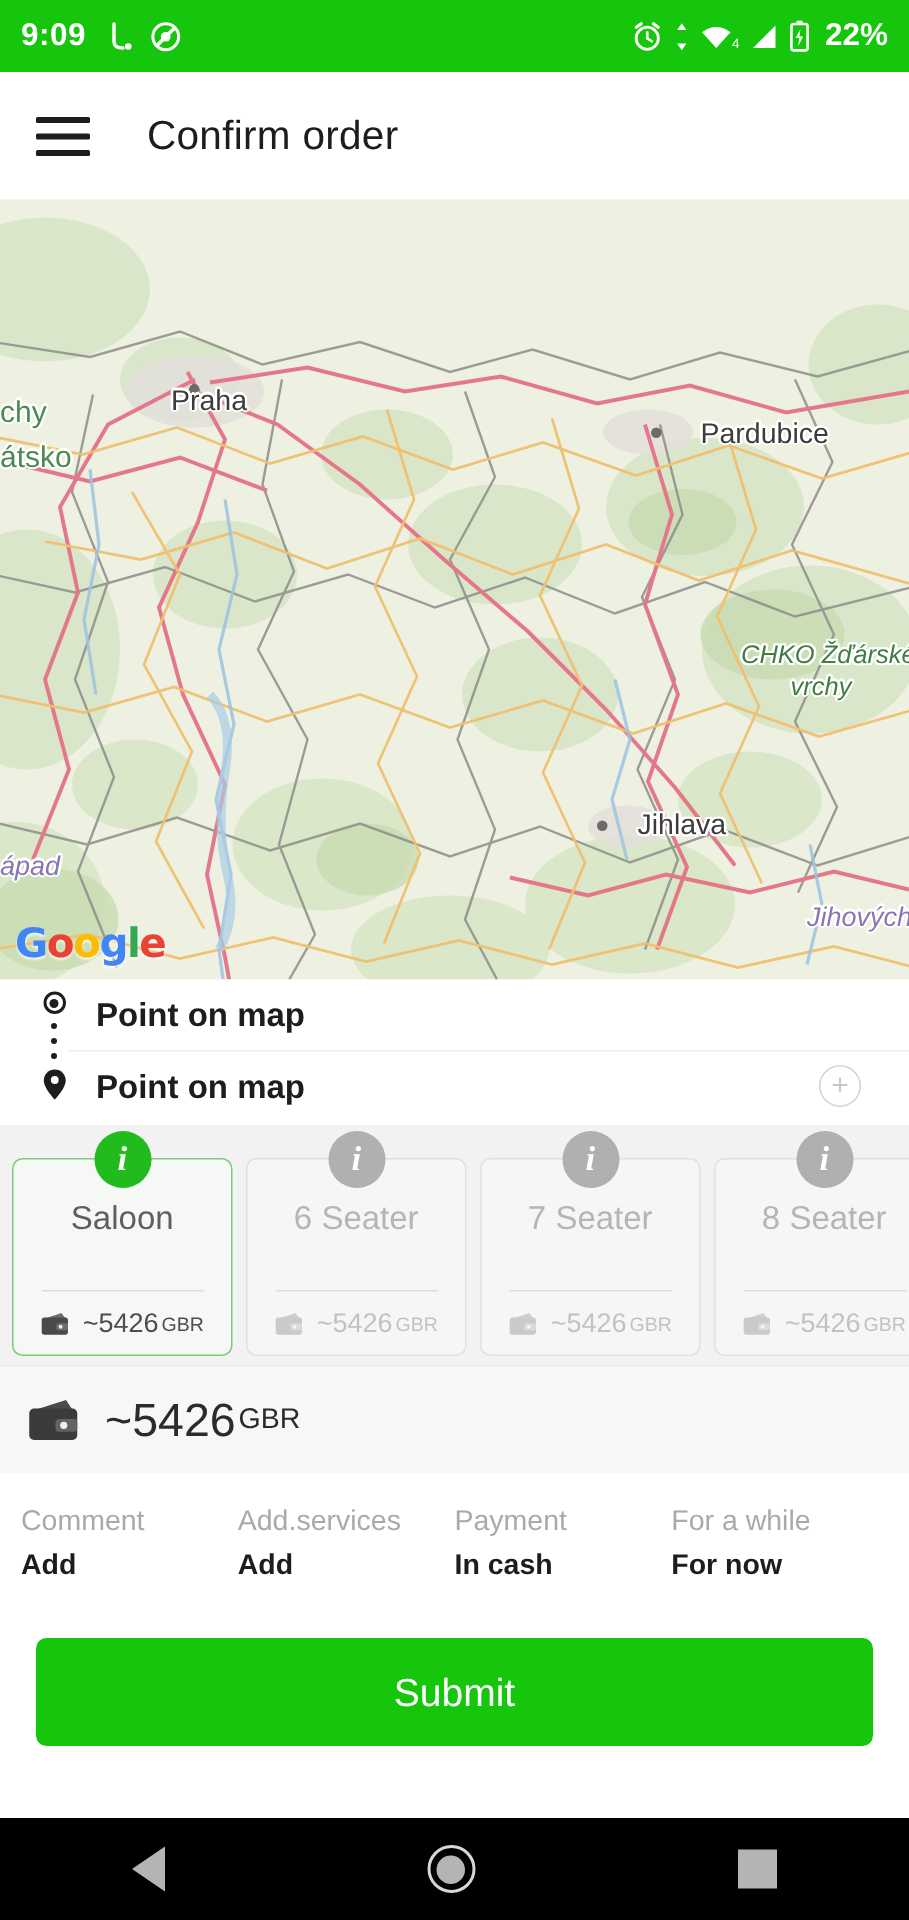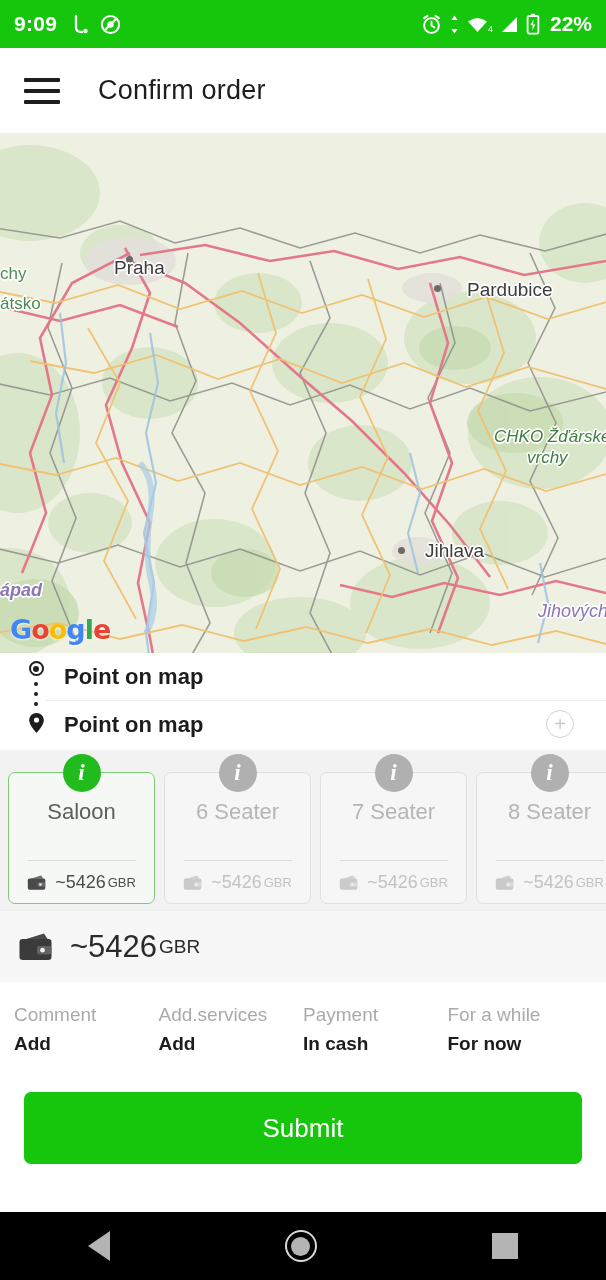--- a/index.html
+++ b/index.html
@@ -42,21 +42,21 @@
   .map-label {
     position: absolute; white-space: nowrap;
     font-family: "Liberation Sans", sans-serif;
     text-shadow: 1.6px 0 #fff, -1.6px 0 #fff, 0 1.6px #fff, 0 -1.6px #fff,
                  1.2px 1.2px #fff, -1.2px -1.2px #fff, 1.2px -1.2px #fff, -1.2px 1.2px #fff;
     pointer-events: none;
   }
   .lbl-city { color: #3c3c3c; font-size: 19px; padding-left: 19px; }
   .lbl-park { color: #3f7d43; font-size: 17px; font-style: italic; }
   .lbl-region { color: #8a76b5; font-size: 18px; font-style: italic; }
-  .lbl-green { color: #4d8a50; font-size: 17px; }
+  .lbl-green { color: #4d8a50; font-size: 20px; }
   .city-dot { position: absolute; width: 7px; height: 7px; border-radius: 50%; background: #6b6b6b; }
   .gwm { position: absolute; left: 10px; bottom: 8px; font-size: 27px; font-weight: bold; font-family: "DejaVu Sans", sans-serif; letter-spacing: -1px; text-shadow: 0 1px 2px rgba(255,255,255,.9); }
   .gwm span:nth-child(1){color:#4285F4}.gwm span:nth-child(2){color:#EA4335}
   .gwm span:nth-child(3){color:#FBBC05}.gwm span:nth-child(4){color:#4285F4}
   .gwm span:nth-child(5){color:#34A853}.gwm span:nth-child(6){color:#EA4335}
 
   
   .addr-block { background: #fff; flex: 0 0 97px; position: relative; padding-left: 6px; }
   .addr-row { height: 48px; display: flex; align-items: center; position: relative; }
   .addr-row.top { border-bottom: 1px solid #ececec; margin-left: 40px; padding-left: 0; }
@@ -284,21 +284,21 @@
     <div class="city-dot" style="left:434px; top:152px;"></div>
     <div class="city-dot" style="left:398px; top:414px;"></div>
 
     <div class="map-label lbl-city" style="left:95px;  top:124px;">Praha</div>
     <div class="map-label lbl-city" style="left:448px; top:146px;">Pardubice</div>
     <div class="map-label lbl-city" style="left:406px; top:407px;">Jihlava</div>
 
     <div class="map-label lbl-park" style="left:494px; top:294px;">CHKO Žďárské</div>
     <div class="map-label lbl-park" style="left:527px; top:315px;">vrchy</div>
     <div class="map-label lbl-region" style="left:538px; top:468px;">Jihovýchod</div>
-    <div class="map-label lbl-region" style="left:0px;   top:447px;font-weight:bold;">ápad</div>
+    <div class="map-label lbl-region" style="left:0px;   top:434px;">ápad</div>
     <div class="map-label lbl-green" style="left:0px;   top:131px;">chy</div>
     <div class="map-label lbl-green" style="left:0px;   top:161px;">átsko</div>
 
     <div class="gwm">
       <span>G</span><span>o</span><span>o</span><span>g</span><span>l</span><span>e</span>
     </div>
   </div>
 
   <div class="addr-block">
     <div class="addr-icons">

